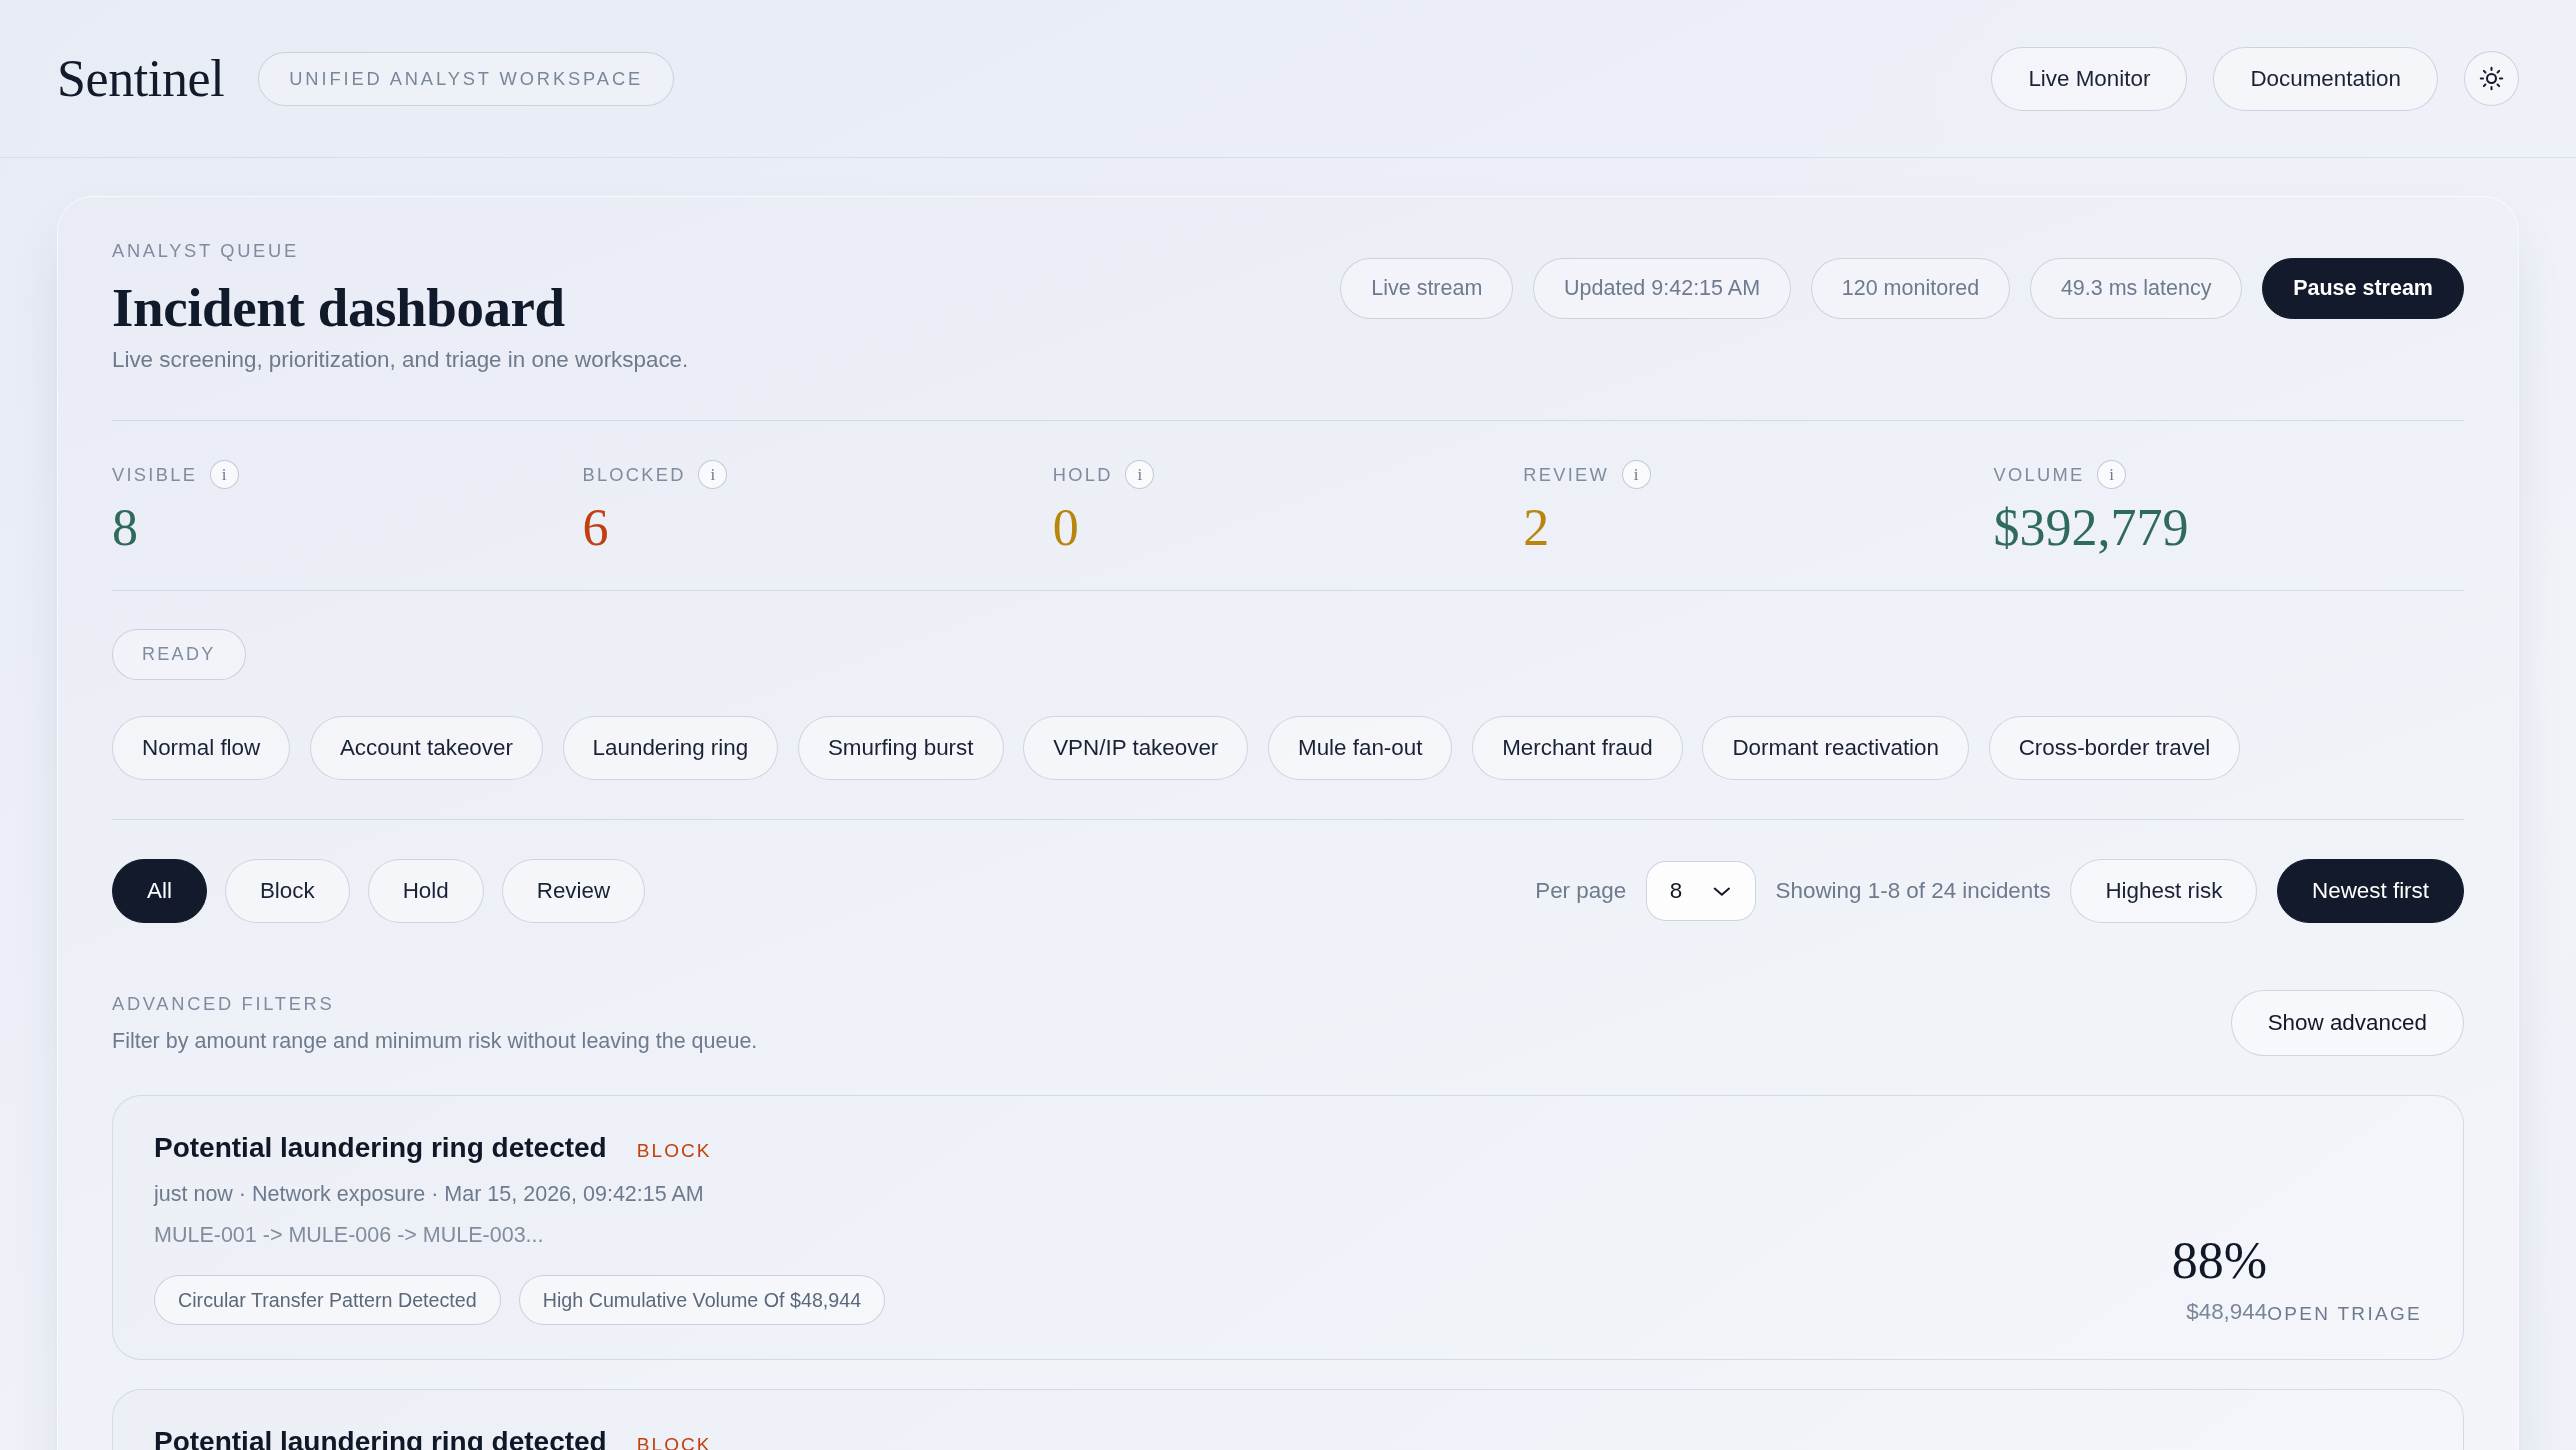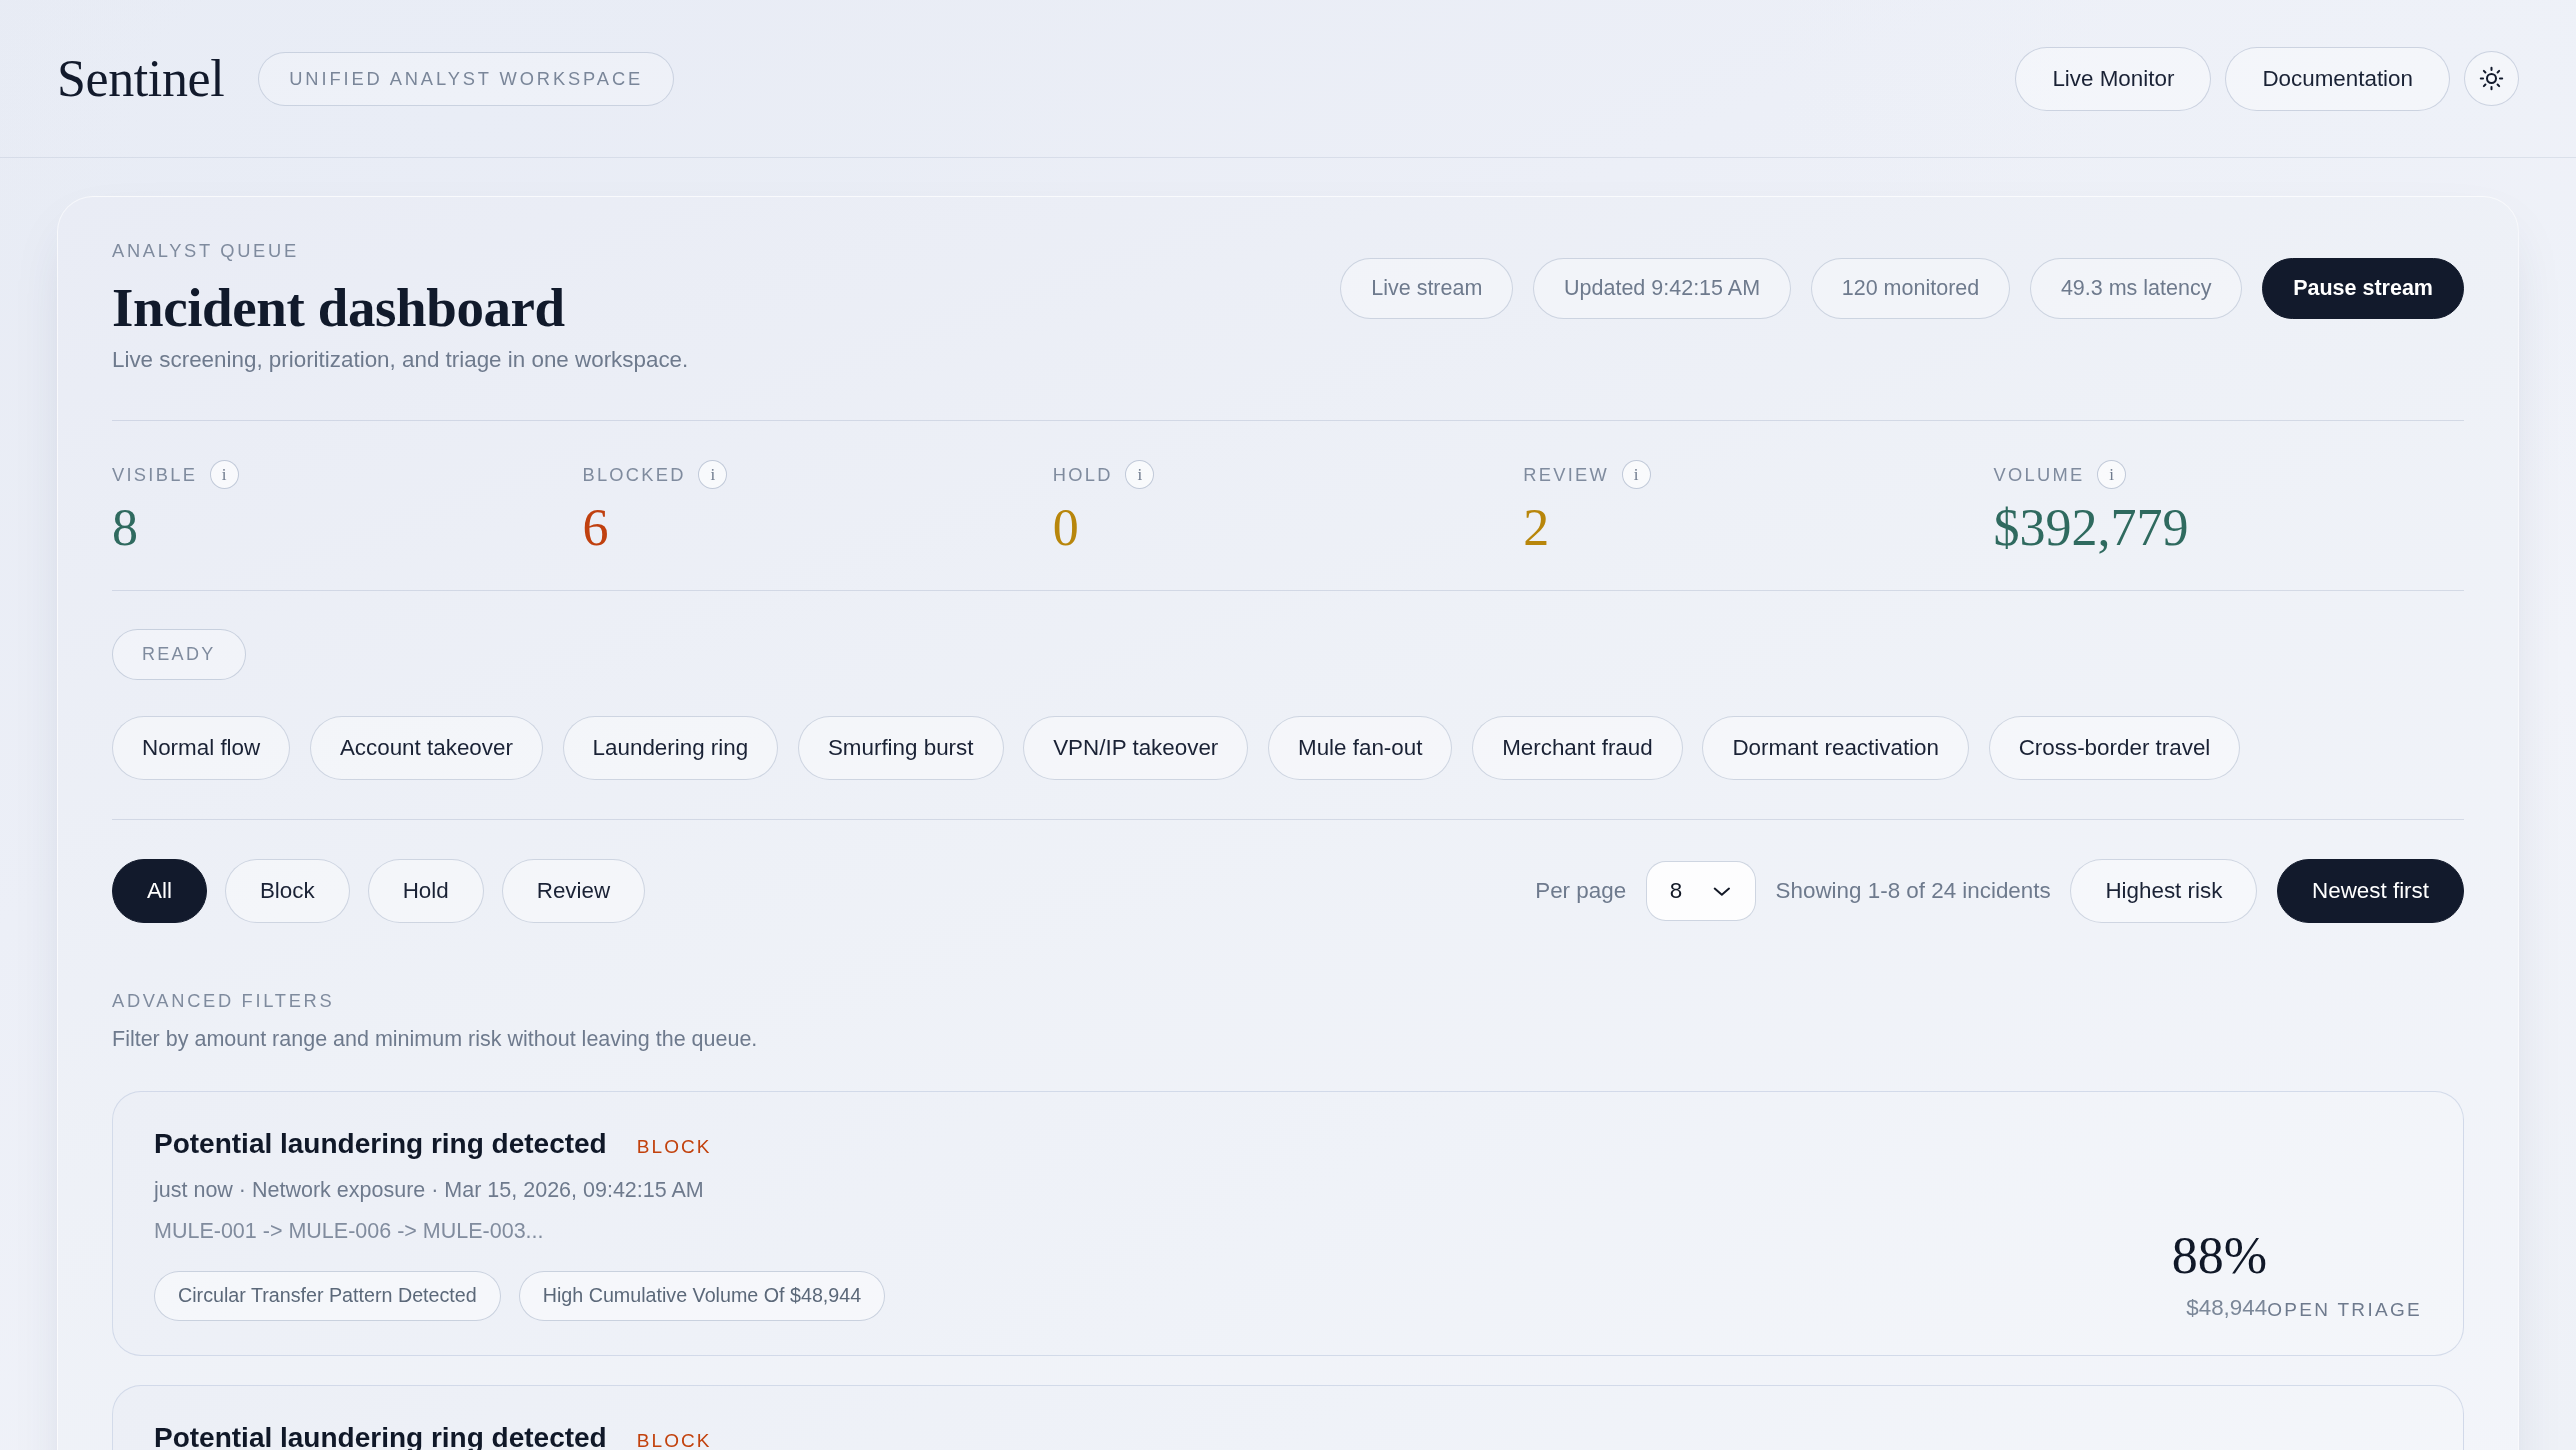--- a/index.html
+++ b/index.html
@@ -38,21 +38,21 @@
   }
   .brand-tag {
     border: 0.9px solid rgba(148,163,188,0.40);
     border-radius: 894px;
     padding: 15px 30px;
     font-size: 18.3px;
     letter-spacing: 2.9px;
     color: #7a8699;
     background: rgba(255,255,255,0.22);
   }
-  .topbar-right { display: flex; align-items: center; gap: 14px; }
+  .topbar-right { display: flex; align-items: center; gap: 26px; }
   .ghost-btn {
     border: 0.9px solid rgba(148,163,188,0.42);
     border-radius: 894px;
     padding: 18px 36px;
     font-size: 22.4px;
     color: #1a2235;
     background: rgba(255,255,255,0.34);
     cursor: pointer;
     white-space: nowrap;
   }
@@ -378,20 +378,21 @@
       <button class="seg">Highest risk</button>
       <button class="seg seg-active">Newest first</button>
     </div>
   </div>
 
   <div class="adv">
     <div>
       <div class="eyebrow">ADVANCED FILTERS</div>
       <div class="section-desc">Filter by amount range and minimum risk without leaving the queue.</div>
     </div>
+    <button class="adv-btn">Show advanced</button>
   </div>
 
   <div class="cards">
 
     <div class="card">
       <div>
         <div class="card-title-row">
           <span class="card-title">Potential laundering ring detected</span>
           <span class="card-action">BLOCK</span>
         </div>

